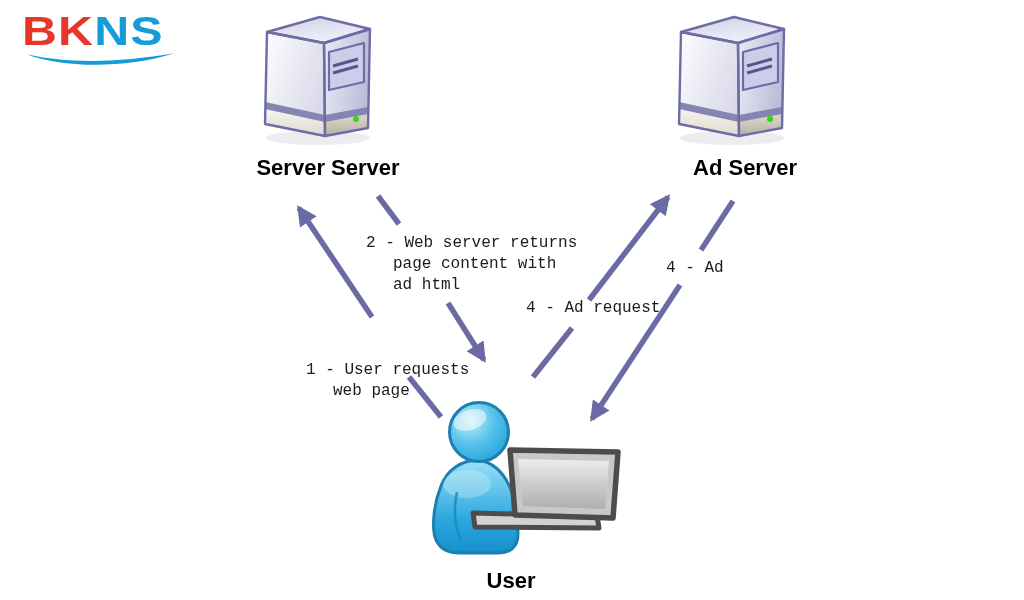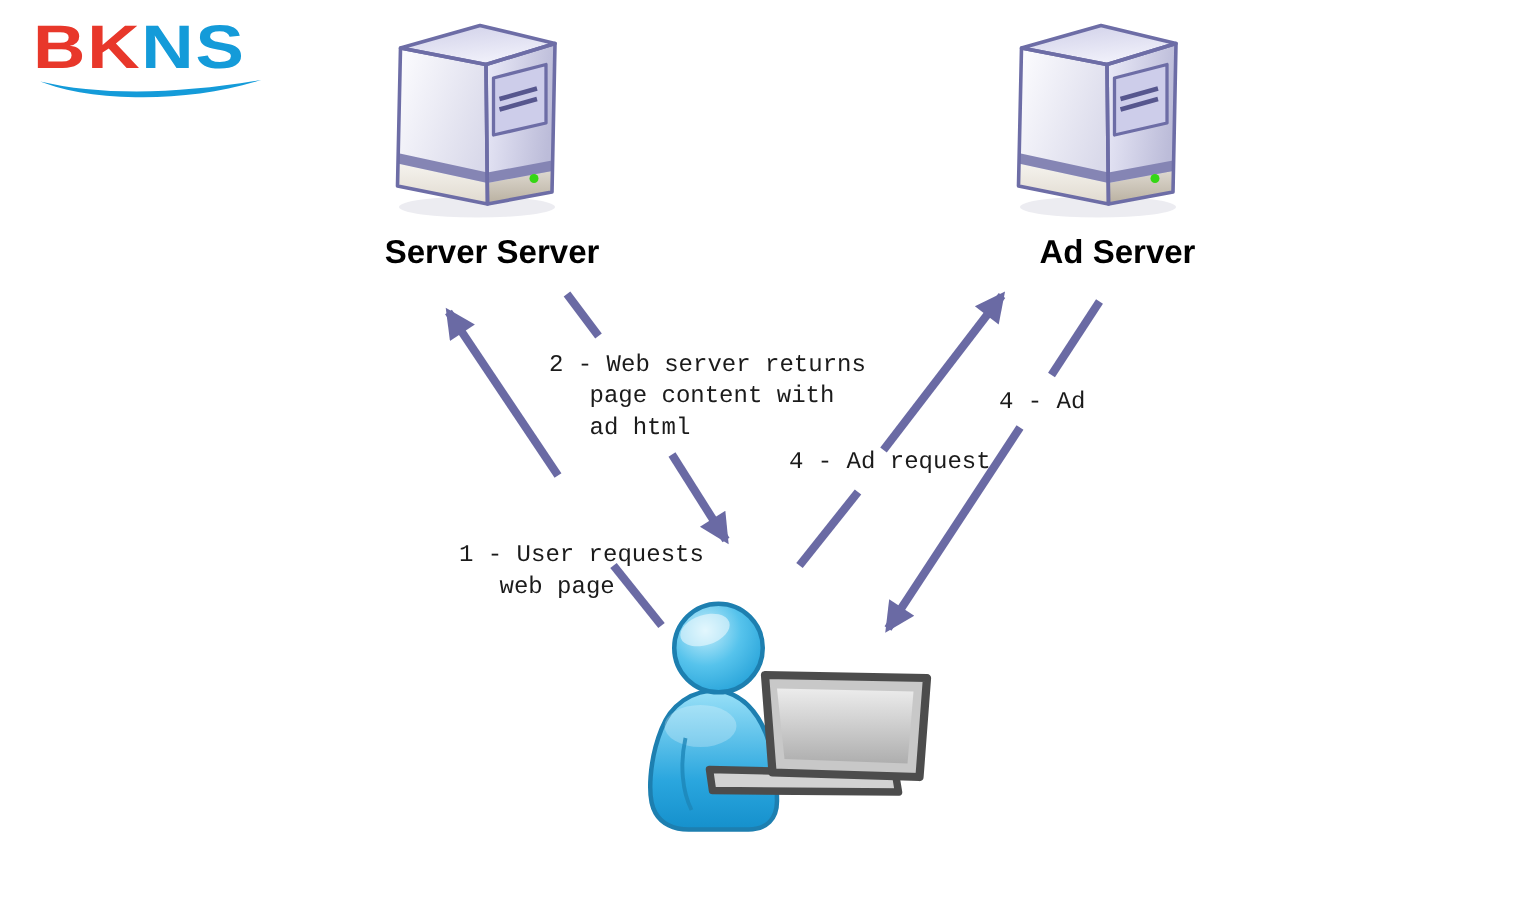--- a/index.html
+++ b/index.html
@@ -144,20 +144,21 @@
     <path d="M 32,100 C 28,118 30,136 36,148" fill="none" stroke="#1d86b8" stroke-width="2.6" opacity="0.8"></path>
     <circle cx="54" cy="40" r="29.5" fill="url(#gHead)" stroke="#1d7fb0" stroke-width="3"></circle>
     <ellipse cx="45" cy="28" rx="17" ry="10" fill="#ffffff" opacity="0.5" transform="rotate(-18 45 28)"></ellipse>
     <polygon points="48,121 172,124 174,136 50,135" fill="#d2d2d2" stroke="#4c4c4c" stroke-width="5" stroke-linejoin="round"></polygon>
     <polygon points="85,58 193,60 188,126 90,123" fill="#c8c8c8" stroke="#4c4c4c" stroke-width="5.5" stroke-linejoin="round"></polygon>
     <polygon points="93,67 184,69 180,117 98,114" fill="url(#gScreen)"></polygon>
   </svg>
 
   <div class="node-label content">Server Server</div>
   <div class="node-label ad">Ad Server</div>
+  <div class="node-label user">User</div>
 
   <div class="flow-label f1">1 - User requests
 web page</div>
   <div class="flow-label f2">2 - Web server returns
 page content with
 ad html</div>
   <div class="flow-label f3">4 - Ad request</div>
   <div class="flow-label f4">4 - Ad</div>
 
 </div>

